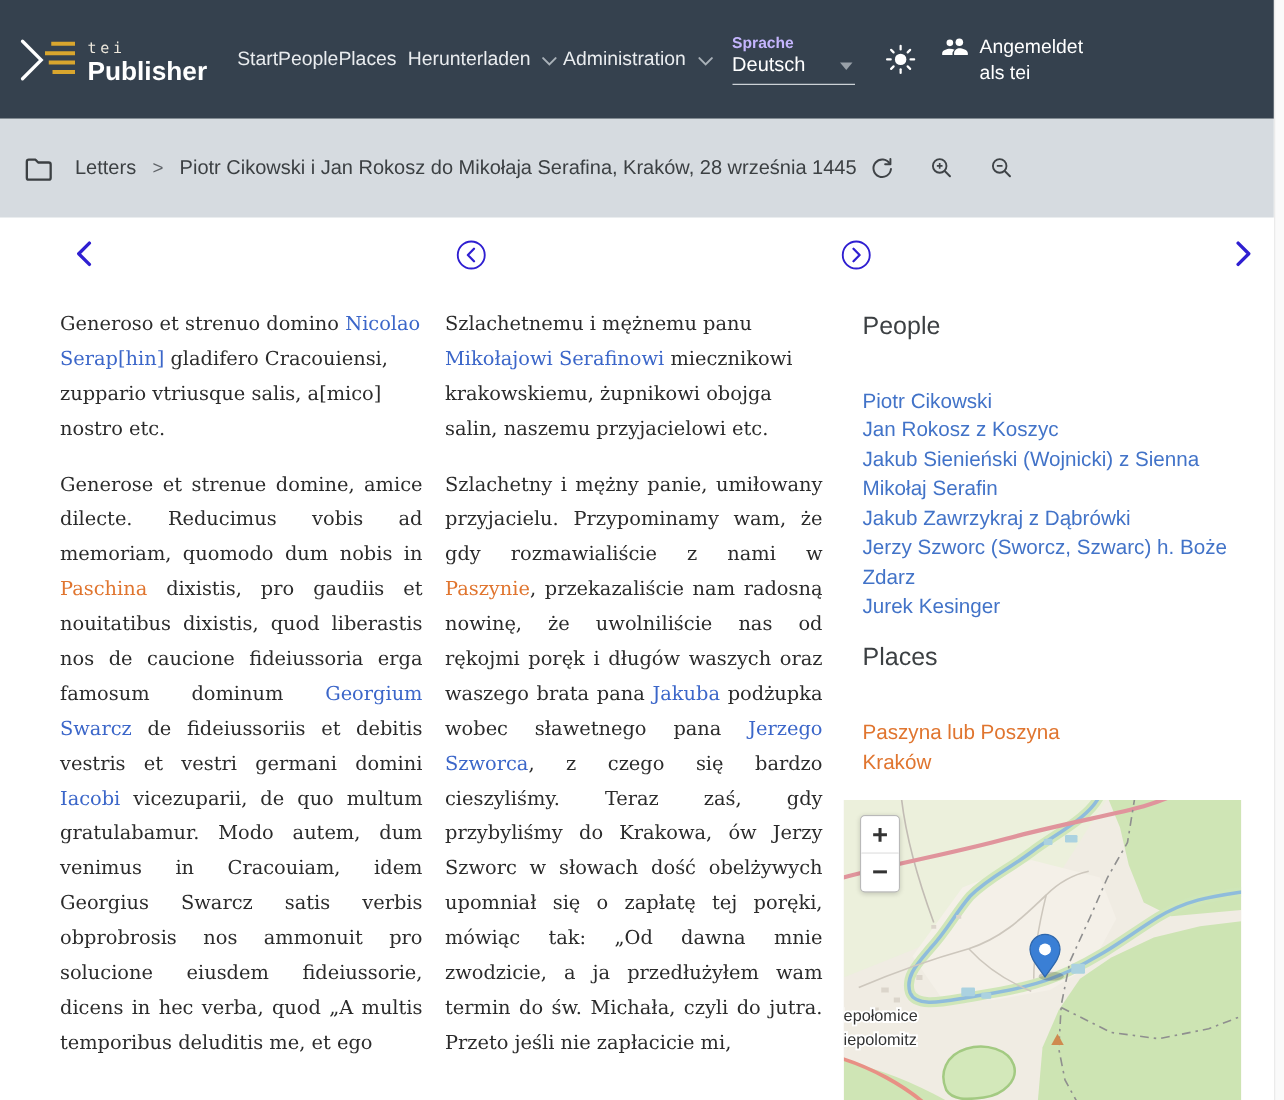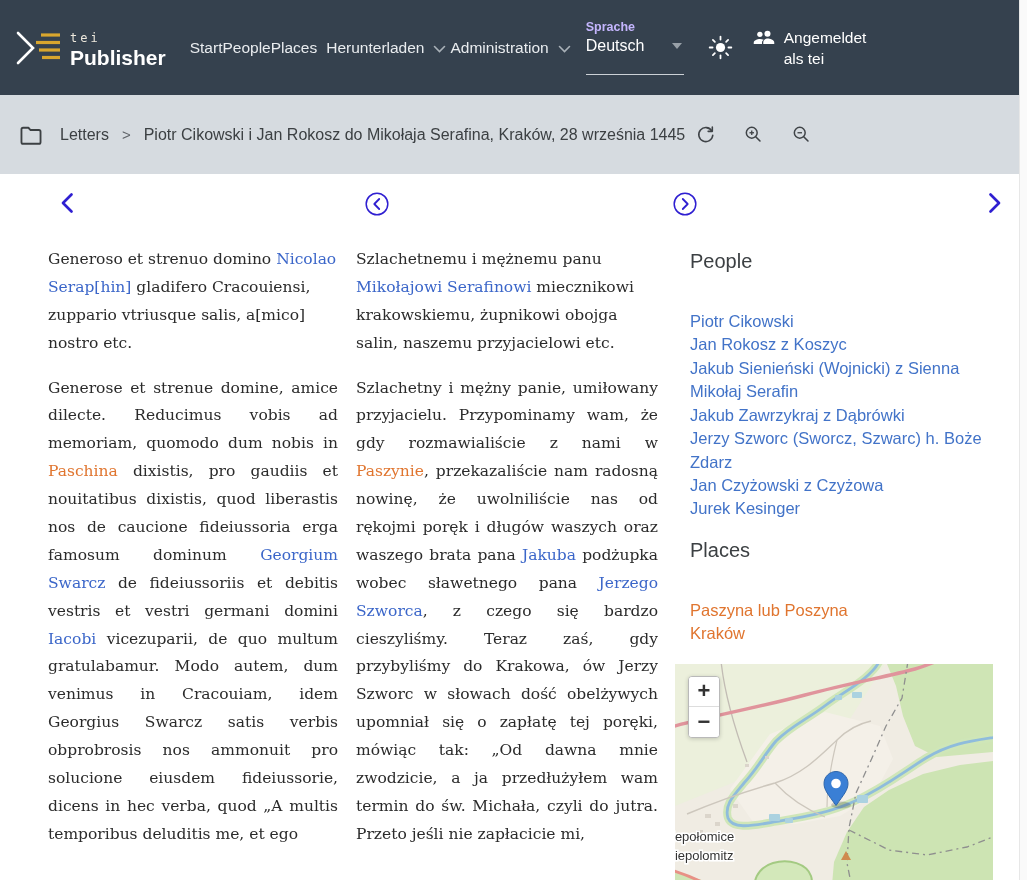--- a/index.html
+++ b/index.html
@@ -25,21 +25,21 @@
   .nav-drop { display:flex; flex-direction:row; align-items:center; margin-left:9px; margin-right:4px; cursor:pointer; }
   .nav-drop .drop-chevron { margin-top:3px; transform:translateX(9px); }
 
   .search { width:110px; margin-left:22px; }
   .search .flabel { font-size:12.5px; color:#939ca4; display:block; margin-bottom:3px; }
   .search-row { display:flex; align-items:flex-end; gap:4px; border-bottom:1px solid #8c959d; padding-bottom:3px; height:26px; }
   .search input { background:transparent; border:none; outline:none; color:#fff; width:72px; font-size:15px; }
 
   .lang { width:98px; margin-left:20px; cursor:pointer; }
   .lang .flabel { font-size:12.5px; color:#c4b5fd; display:block; margin-bottom:3px;font-weight:bold; }
-  .lang-row { display:flex; align-items:center; justify-content:space-between; border-bottom:1px solid #ccd1d6; padding-bottom:19px; }
+  .lang-row { display:flex; align-items:center; justify-content:space-between; border-bottom:1px solid #ccd1d6; padding-bottom:5px; }
   .lang-value { font-size:16px; color:#fff; }
   .caret-down { width:0; height:0; border-left:5.5px solid transparent; border-right:5.5px solid transparent; border-top:6px solid #98a0a8; margin-right:2px; }
 
   .theme-btn { margin-left:24px; cursor:pointer; display:flex; }
   .account { margin-left:20px; display:flex; gap:9px; cursor:pointer; }
   .account .acc-icon { margin-top:3px; }
   .account .acc-text { font-size:15.5px; line-height:21px; color:#fff; }
 
   
   .breadcrumb-bar {
@@ -240,21 +240,20 @@
 
       <aside class="sidebar">
         <h3>People</h3>
         <div class="ref-list">
             <a>Piotr Cikowski</a>
             <a>Jan Rokosz z Koszyc</a>
             <a>Jakub Sienieński (Wojnicki) z Sienna</a>
             <a>Mikołaj Serafin</a>
             <a>Jakub Zawrzykraj z Dąbrówki</a>
             <a>Jerzy Szworc (Sworcz, Szwarc) h. Boże Zdarz</a>
-            <a>Jan Czyżowski z Czyżowa</a>
             <a>Jurek Kesinger</a>
           </div>
 
         <h3 class="places-h">Places</h3>
         <div class="ref-list places">
             <a>Paszyna lub Poszyna</a>
             <a>Kraków</a>
           </div>
 
         <div class="map">

